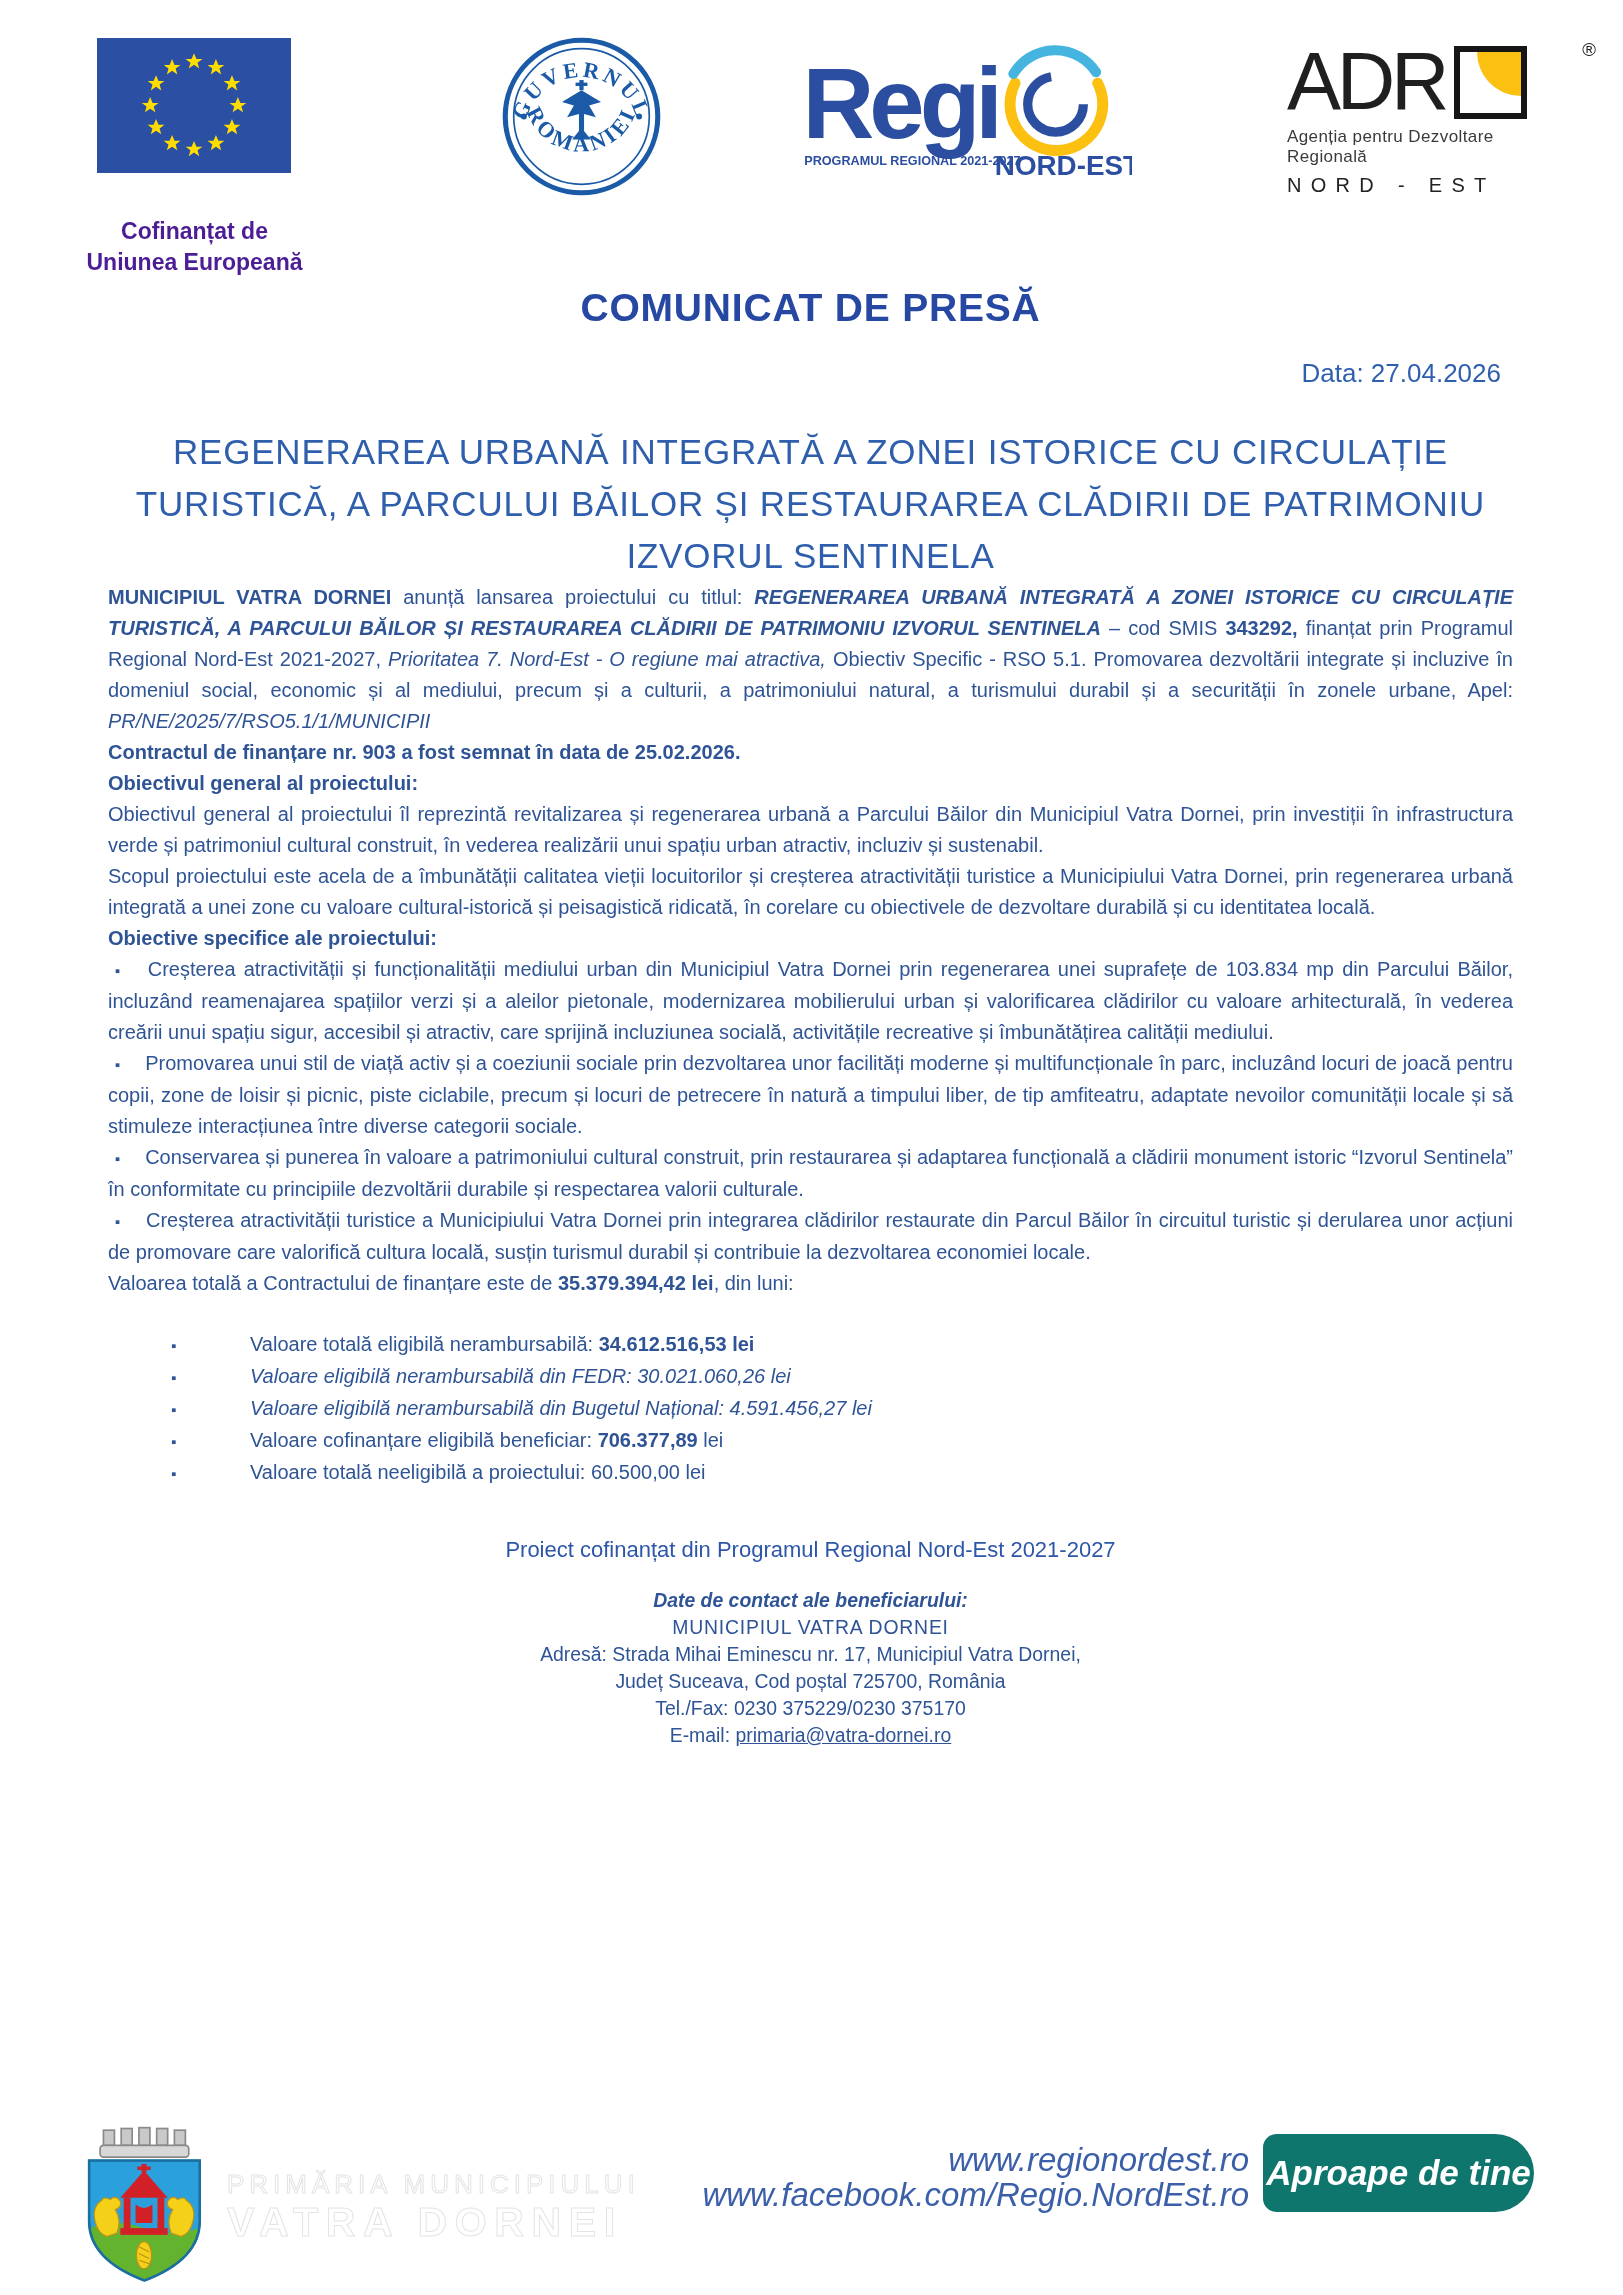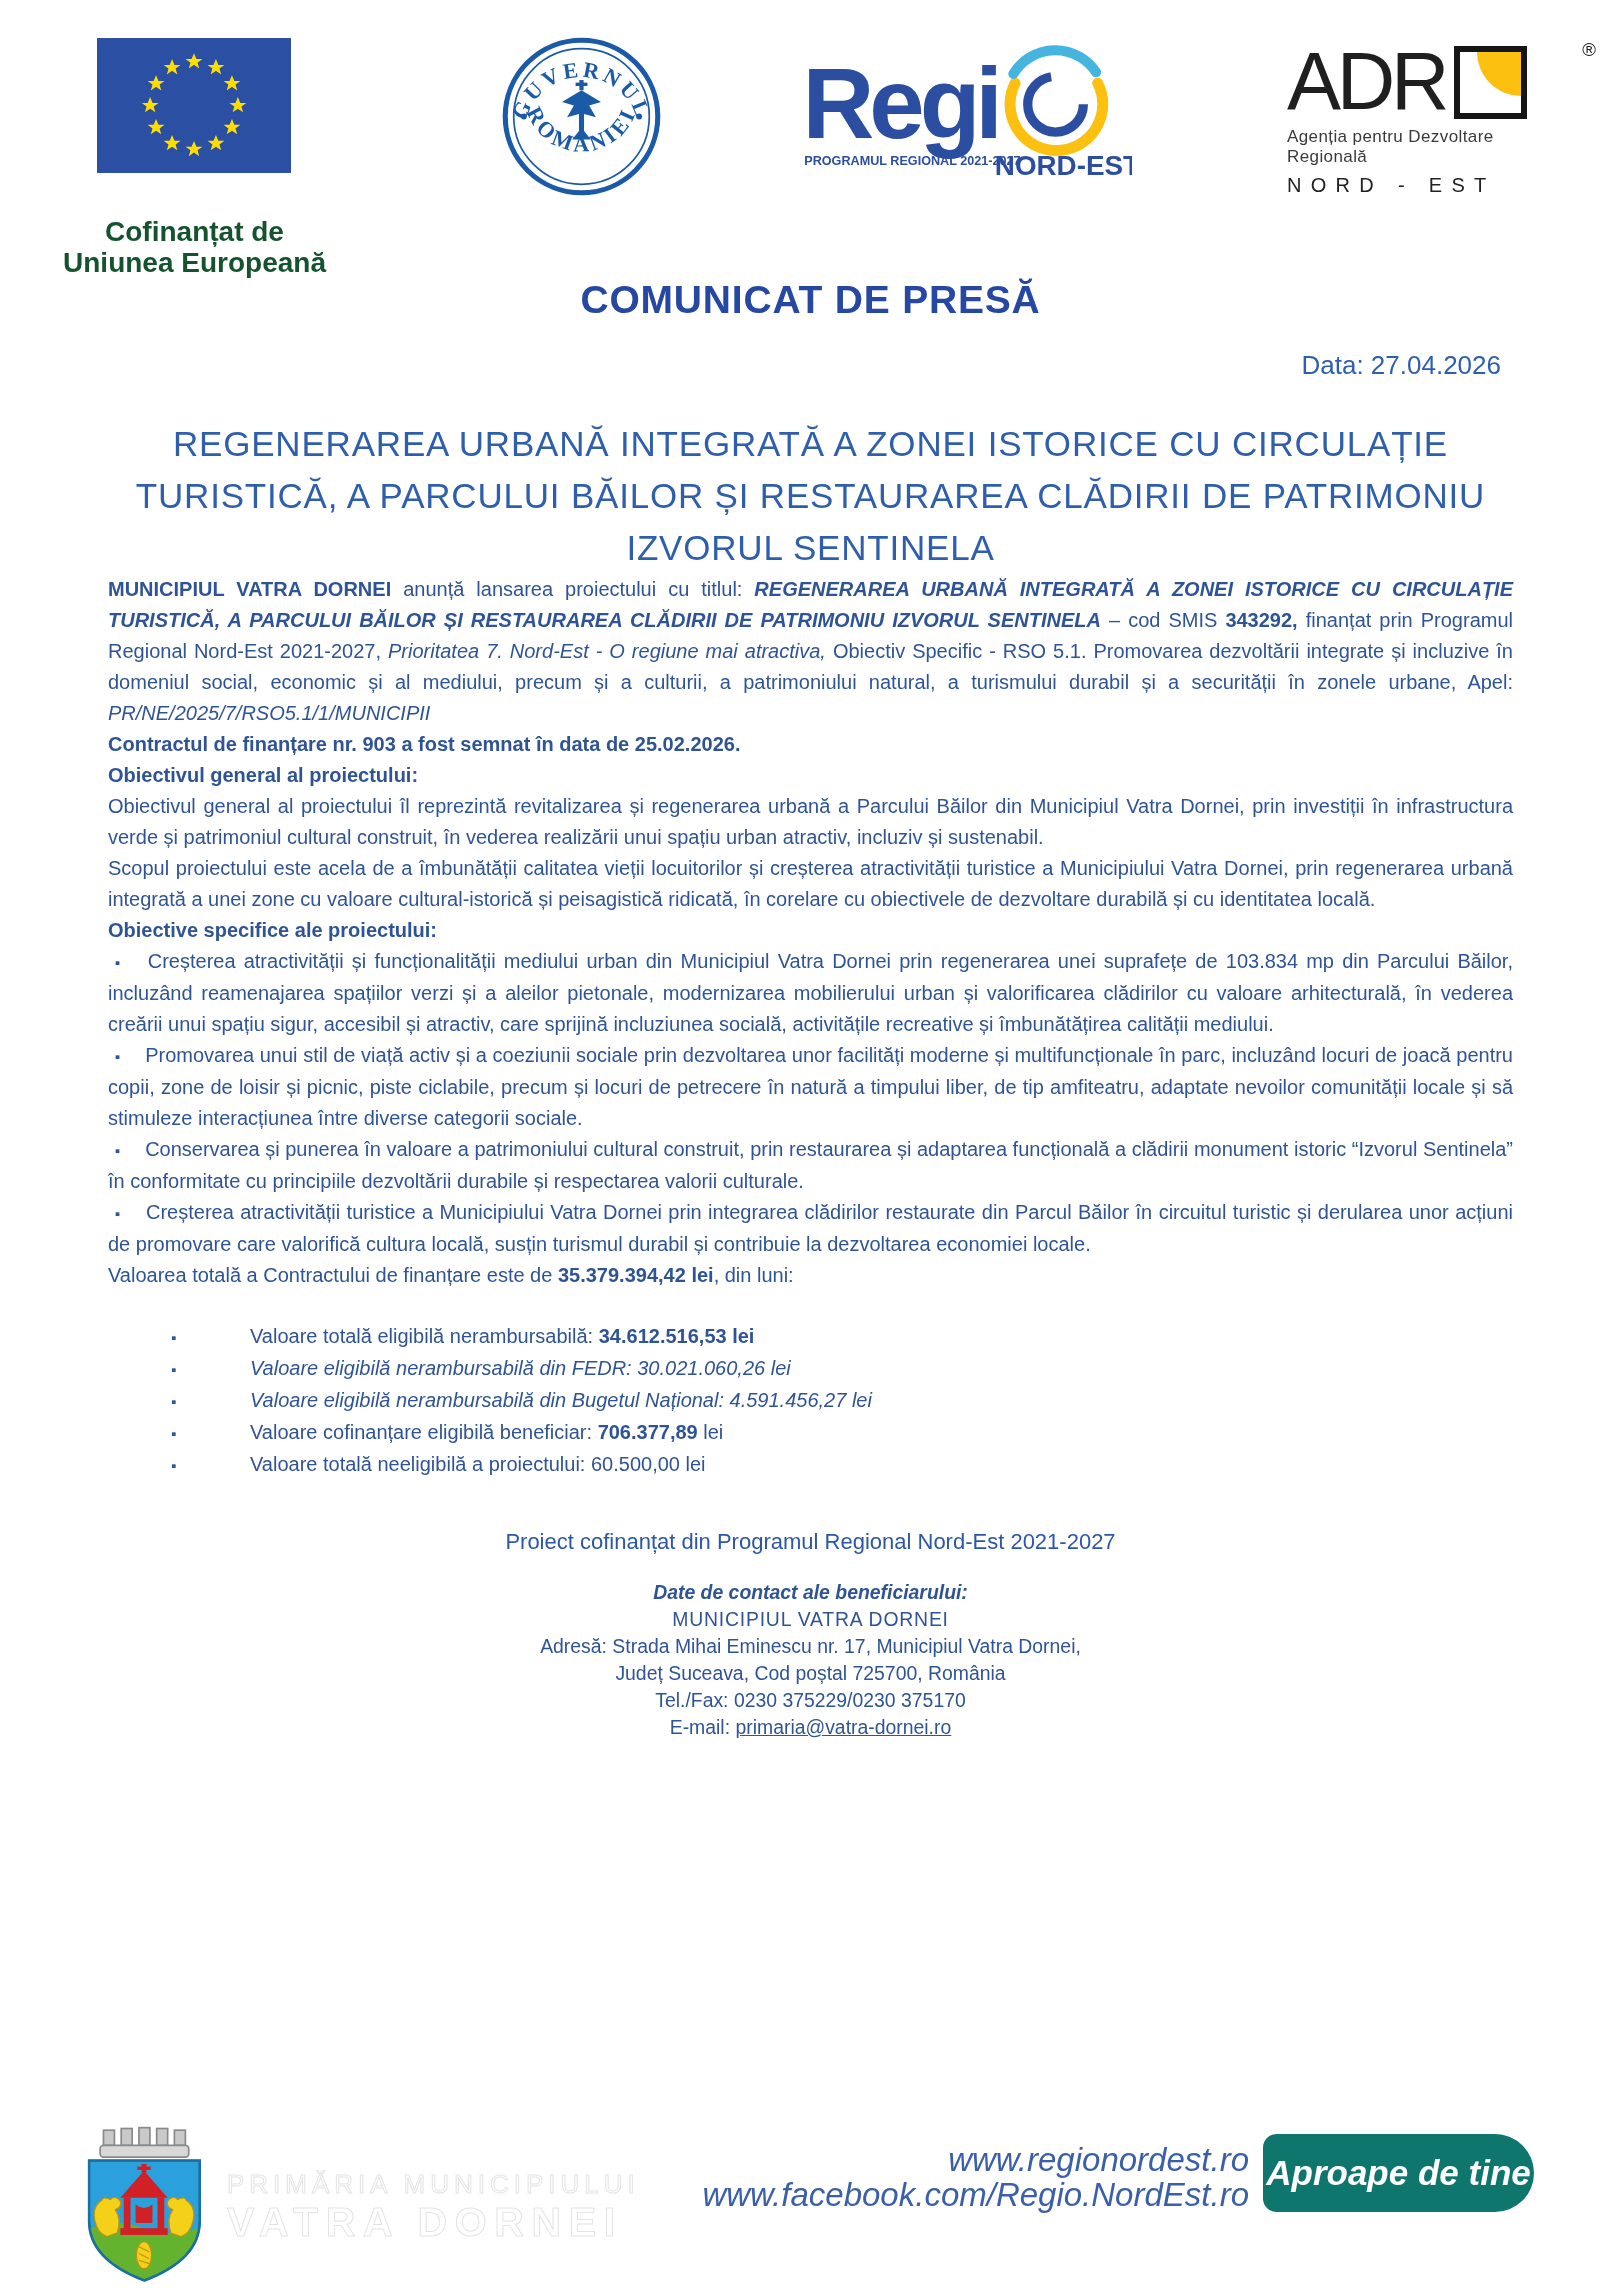--- a/index.html
+++ b/index.html
@@ -1,34 +1,34 @@
 <!DOCTYPE html>
 <html style="font-size:13.5px"><head>
 <meta charset="utf-8">
 <style>
   html,body{margin:0;padding:0;background:#ffffff;}
   body{width:1623px;height:2295px;position:relative;font-family:"Liberation Sans",sans-serif;overflow:hidden;}
   .abs{position:absolute;}
 
   
   #eu-flag{left:97px;top:38px;}
-  #eu-caption{left:59px;top:216px;width:271px;text-align:center;color:#14532d;font-weight:bold;font-size:28px;line-height:31px;}
+  #eu-caption{left:59px;top:216px;width:271px;text-align:center;color:#4c1d95;font-weight:bold;font-size:23px;line-height:31px;}
   #gov-seal{left:501px;top:36px;}
   #regio-logo{left:802px;top:30px;}
   #adr-logo{left:1287px;top:44px;width:287px;}
   #adr-row{display:flex;align-items:flex-start;position:relative;}
   #adr-word{font-size:81px;line-height:74px;letter-spacing:-4.2px;color:#1f1f1f;font-weight:400;text-align:center;}
   #adr-square{width:61px;height:61px;border:6px solid #161616;margin-left:8.5px;margin-top:1.7px;position:relative;background:#fff;}
   #adr-quarter{position:absolute;top:0;right:0;width:44px;height:44px;background:#fcc011;border-radius:0 0 0 100%;}
   #adr-reg{position:absolute;top:-5px;right:-22px;font-size:18.6px;color:#1f1f1f;}
   #adr-sub{font-size:17px;color:#3a3a3a;margin-top:8.5px;letter-spacing:0.4px;}
   #adr-region{font-size:20px;color:#222;margin-top:6.8px;letter-spacing:9.3px;}
 
   
-  #doc{position:absolute;left:0;top:0;width:1623px;box-sizing:border-box;padding:8px 110px 0 108px;color:#2f5496;font-size:20px;line-height:31px;}
+  #doc{position:absolute;left:0;top:0;width:1623px;box-sizing:border-box;padding:16px 110px 0 108px;color:#2f5496;font-size:20px;line-height:31px;}
   #doc p{margin:0;}
   .just{text-align:justify;}
   .b{font-weight:bold;}
   .i{font-style:italic;}
   .u{text-decoration:underline;}
   #main-title{margin-top:269px;text-align:center;font-size:39px;line-height:46px;font-weight:800;color:#2648a3;letter-spacing:0.8px;}
   #date-line{margin-top:27px;text-align:right;padding-right:12px;font-size:26px;color:#2e5fae;}
   #project-title{margin-top:37px;text-align:center;font-size:35px;line-height:52px;font-weight:400;color:#2f5fac;letter-spacing:0.8px;}
   #intro-par{margin-top:81px;}
   #contract-line{margin-top:25px;font-weight:bold;}

